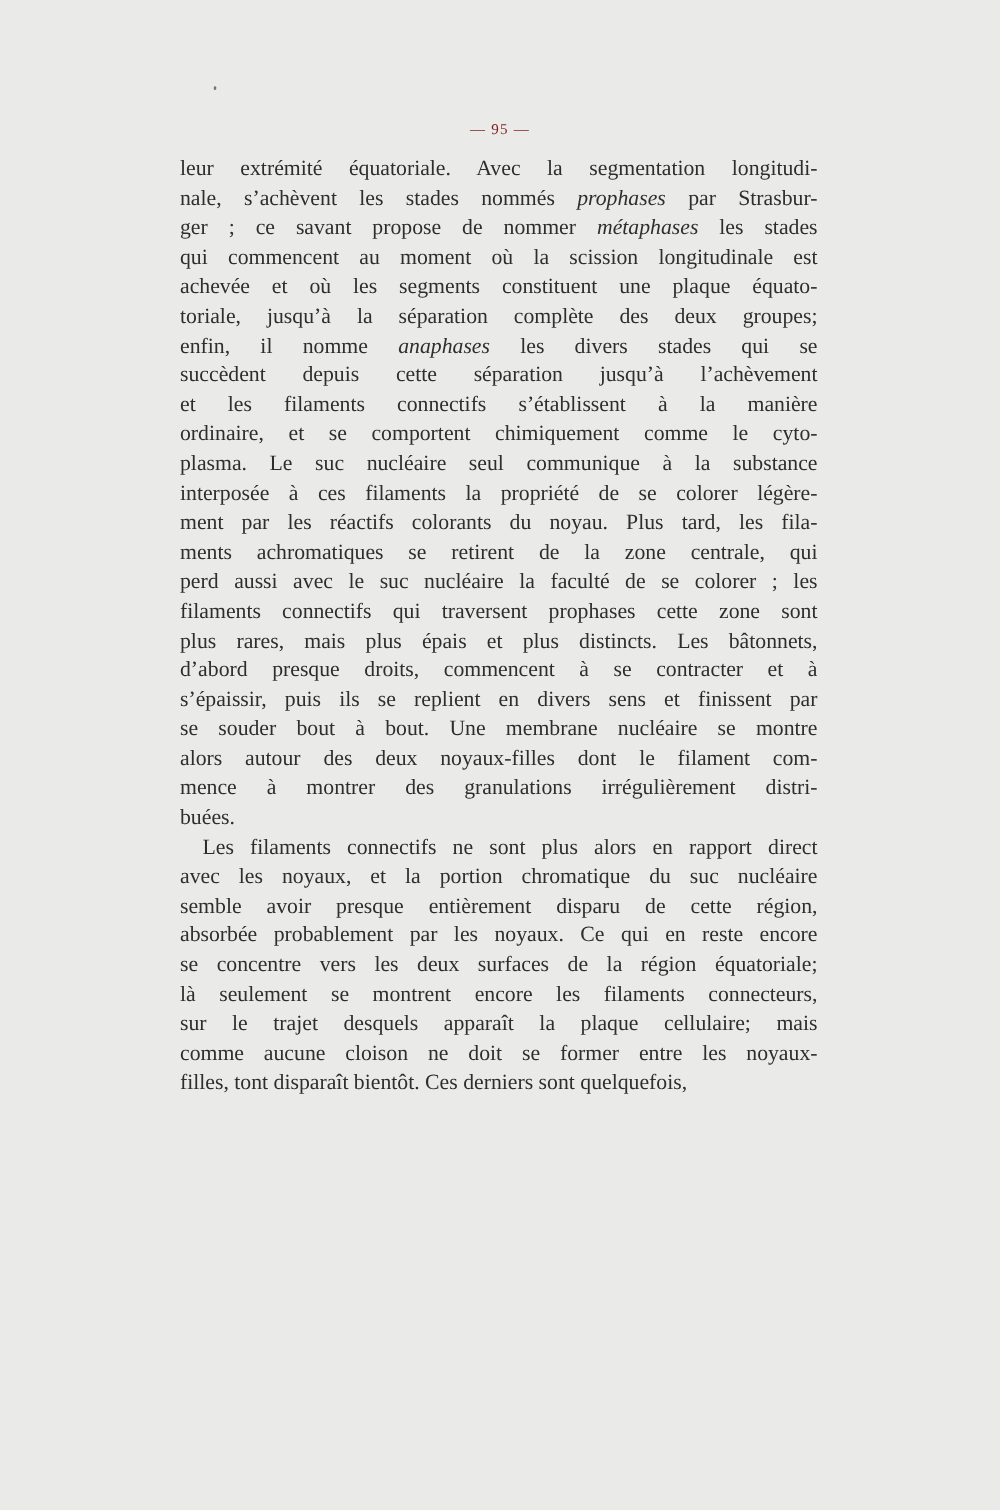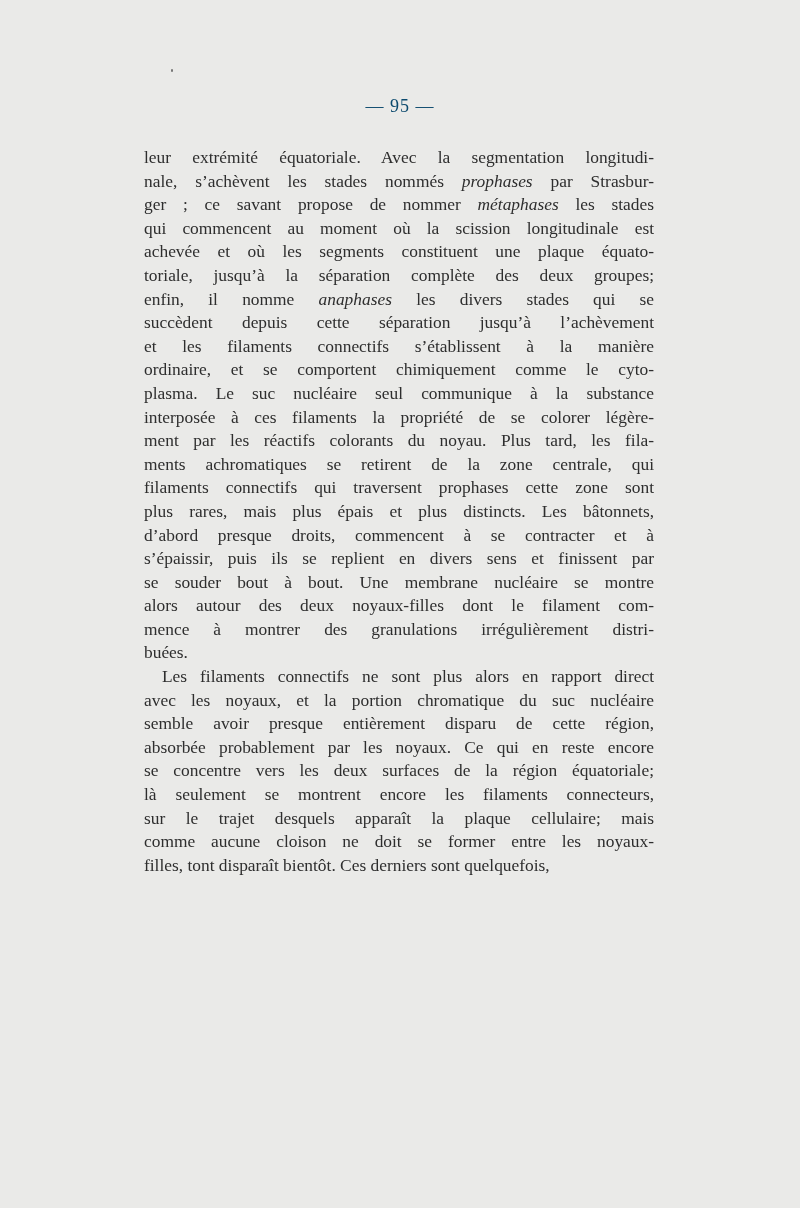--- a/index.html
+++ b/index.html
@@ -20,28 +20,28 @@
       left: 0; top: 0;
       width: 800px; height: 1208px;
       background: #eaeae8;
     }
     .page-number {
       position: absolute;
       left: 0;
       top: 96px;
       width: 800px;
       text-align: center;
-      font-size: 18px;
+      font-size: 12px;
       letter-spacing: 1px;
-      color: #0c4a6e;
+      color: #7f1d1d;
     }
     .text-block {
       position: absolute;
       left: 144px;
-      top: 146px;
+      top: 123px;
       width: 510px;
       font-size: 17.4px;
       line-height: 23.6px;
       color: #2e2e2e;
     }
     .line {
       display: block;
       text-align: justify;
       text-align-last: justify;
       white-space: nowrap;
@@ -82,20 +82,21 @@
         <span class="line"><span>achevée et où les segments constituent une plaque équato-</span></span>
         <span class="line"><span>toriale, jusqu’à la séparation complète des deux groupes;</span></span>
         <span class="line"><span>enfin, il nomme </span><span class="it">anaphases</span><span> les divers stades qui se</span></span>
         <span class="line"><span>succèdent depuis cette séparation jusqu’à l’achèvement</span></span>
         <span class="line"><span>et les filaments connectifs s’établissent à la manière</span></span>
         <span class="line"><span>ordinaire, et se comportent chimiquement comme le cyto-</span></span>
         <span class="line"><span>plasma. Le suc nucléaire seul communique à la substance</span></span>
         <span class="line"><span>interposée à ces filaments la propriété de se colorer légère-</span></span>
         <span class="line"><span>ment par les réactifs colorants du noyau. Plus tard, les fila-</span></span>
         <span class="line"><span>ments achromatiques se retirent de la zone centrale, qui</span></span>
+        <span class="line"><span>perd aussi avec le suc nucléaire la faculté de se colorer ; les</span></span>
         <span class="line"><span>filaments connectifs qui traversent prophases cette zone sont</span></span>
         <span class="line"><span>plus rares, mais plus épais et plus distincts. Les bâtonnets,</span></span>
         <span class="line"><span>d’abord presque droits, commencent à se contracter et à</span></span>
         <span class="line"><span>s’épaissir, puis ils se replient en divers sens et finissent par</span></span>
         <span class="line"><span>se souder bout à bout. Une membrane nucléaire se montre</span></span>
         <span class="line"><span>alors autour des deux noyaux-filles dont le filament com-</span></span>
         <span class="line"><span>mence à montrer des granulations irrégulièrement distri-</span></span>
         <span class="line last"><span>buées.</span></span>
       </div>
       <div>

